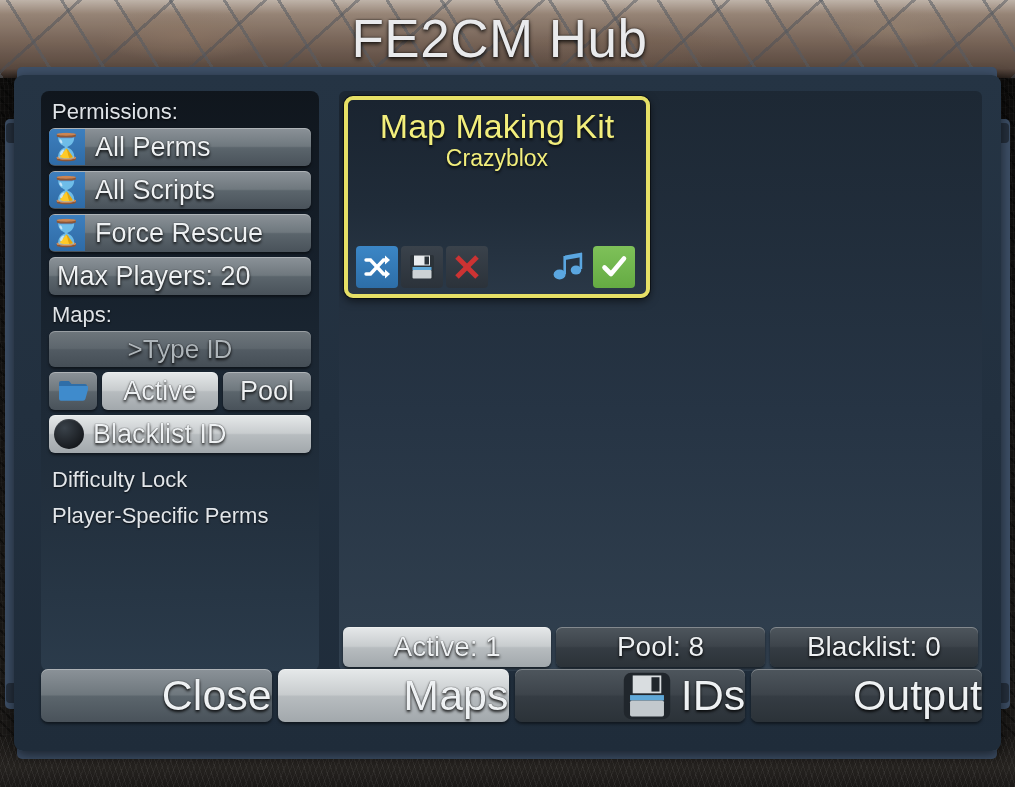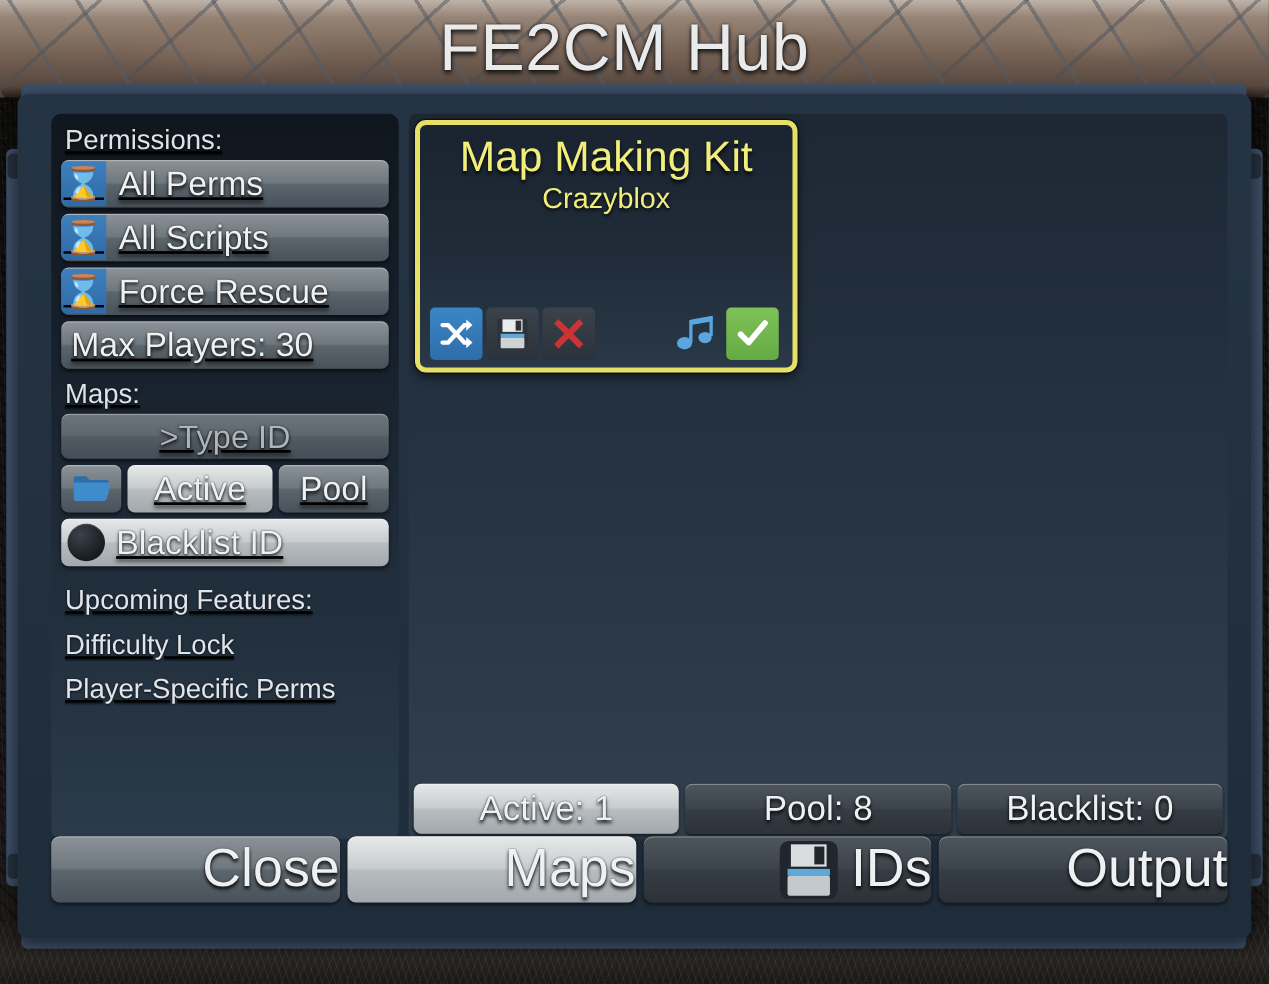--- a/index.html
+++ b/index.html
@@ -89,21 +89,21 @@
     width: 987px; height: 676px;
     background: linear-gradient(180deg,#253444 0%, #1f2c3a 100%);
     border-radius: 9px;
     box-shadow: 0 4px 14px rgba(0,0,0,.6);
   }
 
   
   #content {
     position: absolute; left: 27px; top: 16px;
     width: 941px; height: 580px;
-    display: flex; gap: 8px; text-decoration: underline;
+    display: flex; gap: 20px;
   }
 
   #sidebar {
     width: 278px; height: 580px;
     background: linear-gradient(180deg,#10161d 0%, #16202b 30%, #2b3b4b 100%);
     border-radius: 8px;
     padding: 6px 8px 0 8px;
     box-sizing: border-box;
     position: relative;
   }
@@ -292,21 +292,21 @@
           <div class="perm-icon">⌛</div>
           <span class="btn-text perm-label">All Scripts</span>
         </div>
 
         <div class="btn3d perm-row">
           <div class="perm-icon">⌛</div>
           <span class="btn-text perm-label">Force Rescue</span>
         </div>
 
         <div class="btn3d maxplayers">
-          <span class="btn-text">Max Players: 30</span>
+          <span class="btn-text">Max Players: 20</span>
         </div>
 
         <div class="side-label">Maps:</div>
 
         <div class="btn3d typeid">
           <span class="btn-text">&gt;Type ID</span>
         </div>
 
         <div class="maps-row">
           <div class="btn3d folder-btn">
@@ -322,21 +322,20 @@
             <span class="btn-text">Pool</span>
           </div>
         </div>
 
         <div class="btn3d light blacklist-row">
           <div class="black-circle"></div>
           <span class="btn-text">Blacklist ID</span>
         </div>
 
         <div class="upcoming">
-          <div>Upcoming Features:</div>
           <div>Difficulty Lock</div>
           <div>Player-Specific Perms</div>
         </div>
       </div>
 
       <div id="main">
 
         <div id="map-card">
           <div id="map-title">Map Making Kit</div>
           <div id="map-author">Crazyblox</div>

